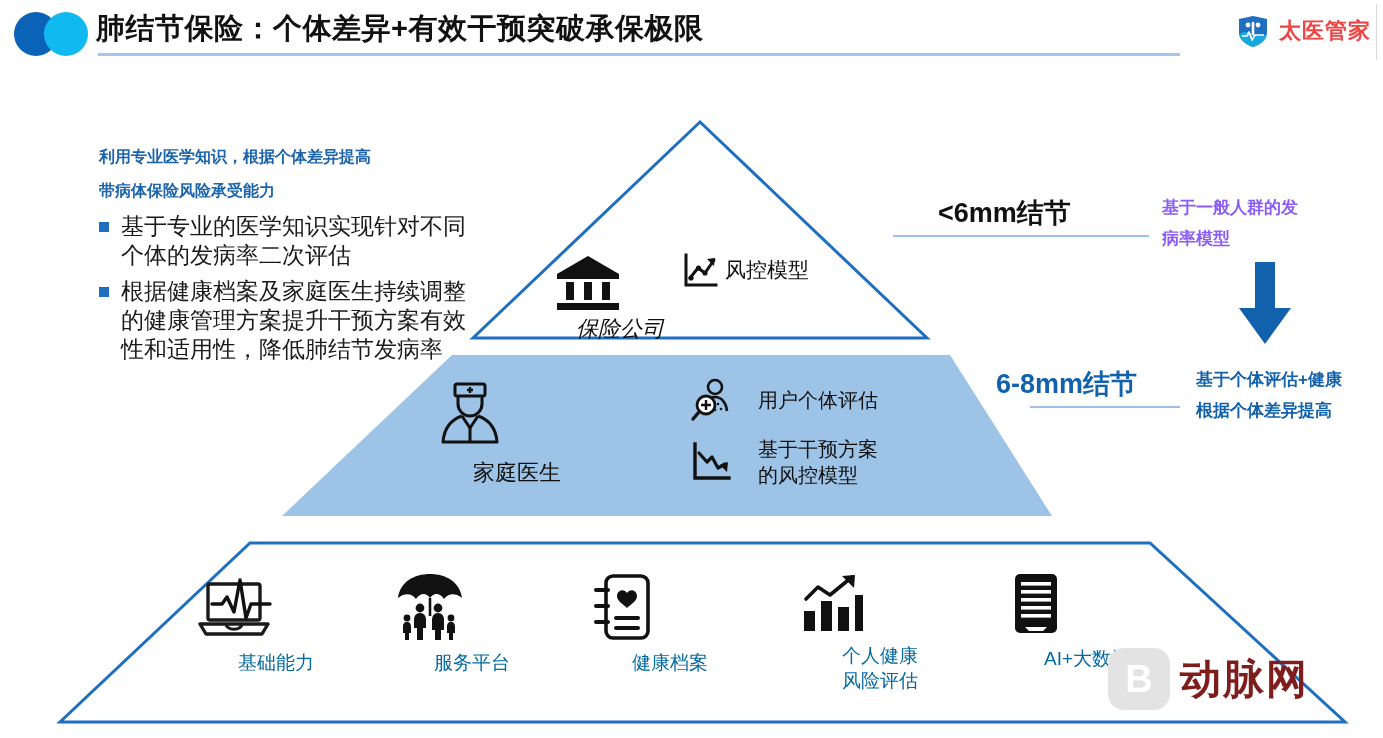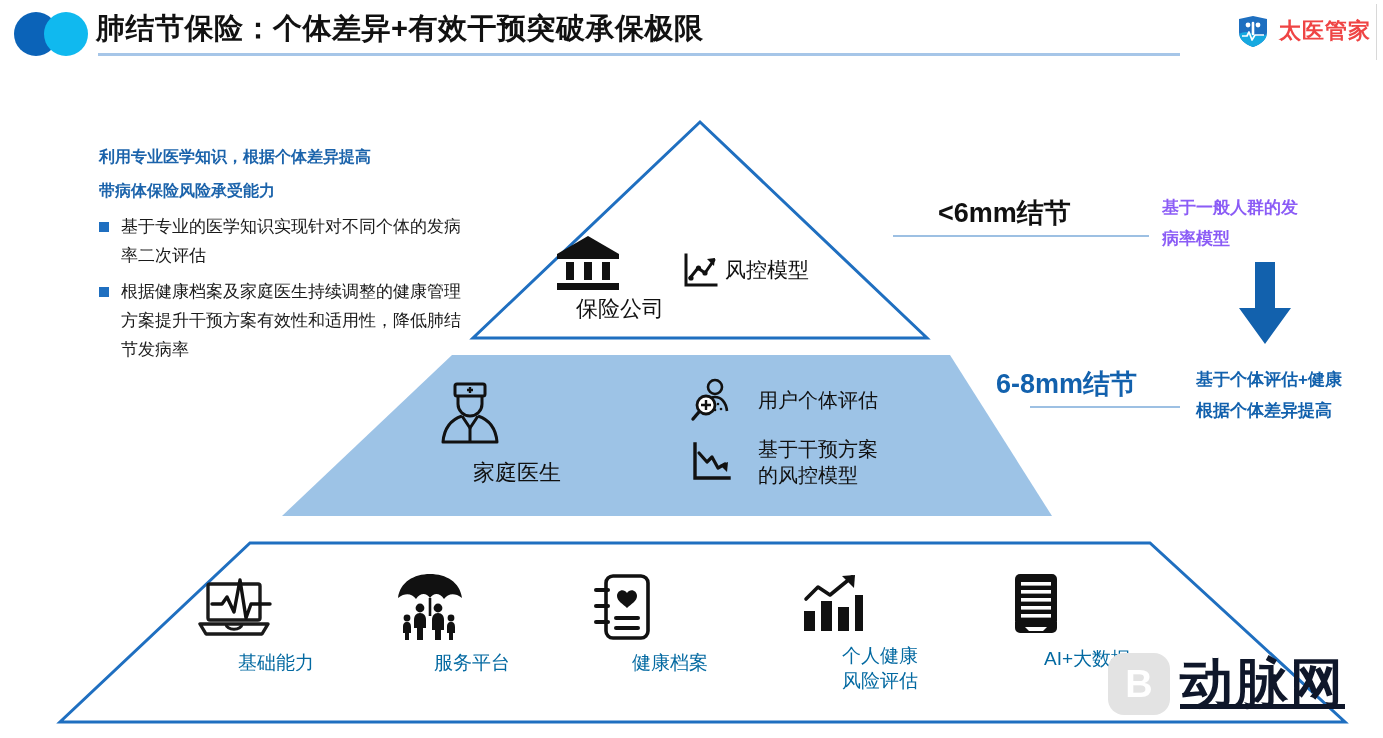--- a/index.html
+++ b/index.html
@@ -31,27 +31,27 @@
   .head-divider{position:absolute;right:6px;top:4px;width:1px;height:56px;background:#d8d8d8;}
 
   
   .lead{
     position:absolute;left:99px;top:140px;width:366px;
     font-size:16px;font-weight:bold;color:#1b63ab;line-height:34px;
   }
   .bullets{position:absolute;left:99px;top:212px;width:368px;}
   .bullet{display:flex;gap:12px;margin-bottom:7px;}
   .bullet .sq{flex:0 0 auto;width:10px;height:10px;background:#1f6fc0;margin-top:10px;}
-  .bullet .txt{font-size:17px;color:#1a1a1a;line-height:29px;}
+  .bullet .txt{font-size:23px;color:#1a1a1a;line-height:29px;}
 
   
   .pyr{position:absolute;left:0;top:0;width:1383px;height:738px;pointer-events:none;}
 
   
-  .bank-block{position:absolute;left:555px;top:234px;width:130px;text-align:center;}
+  .bank-block{position:absolute;left:555px;top:254px;width:130px;text-align:center;font-style:italic;}
   .bank-cap{font-size:22px;color:#111;margin-top:2px;}
   .risk-top{position:absolute;left:683px;top:252px;display:flex;align-items:center;gap:6px;}
   .risk-top .lbl{font-size:21px;color:#111;}
 
   
   .doc-block{position:absolute;left:432px;top:380px;width:170px;text-align:center;}
   .doc-cap{font-size:22px;color:#111;margin-top:2px;}
   .mid-right{position:absolute;left:690px;top:378px;}
   .mid-row{display:flex;align-items:center;gap:24px;margin-bottom:14px;}
   .mid-row .lbl{font-size:20px;color:#111;line-height:26px;}
@@ -64,21 +64,21 @@
   .ann-size{position:absolute;font-size:27px;font-weight:bold;white-space:nowrap;}
   .ann-rule{position:absolute;height:2px;background:#9dc0e3;}
   .ann-note{position:absolute;font-size:17px;font-weight:bold;line-height:31px;width:176px;}
   .arrow-dn{position:absolute;left:1238px;top:262px;width:54px;height:86px;}
 
   
   .wm{position:absolute;left:1108px;top:648px;display:flex;align-items:center;gap:10px;opacity:1;}
   .wm-badge{width:62px;height:62px;border-radius:16px;background:#e3e3e3;position:relative;}
   .wm-badge span{position:absolute;inset:0;display:flex;align-items:center;justify-content:center;
                  color:#ffffff;font-size:38px;font-weight:bold;}
-  .wm-text{font-size:53px;font-weight:bold;color:#0f172a;letter-spacing:2px;text-decoration:underline;}
+  .wm-text{font-size:41px;font-weight:bold;color:#7f1d1d;letter-spacing:2px;}
 
   svg{display:block;overflow:visible;}
 </style>
 </head>
 <body>
 
 <div class="slide">
 
   <div class="logo-mark">
     <div class="c1"></div>

